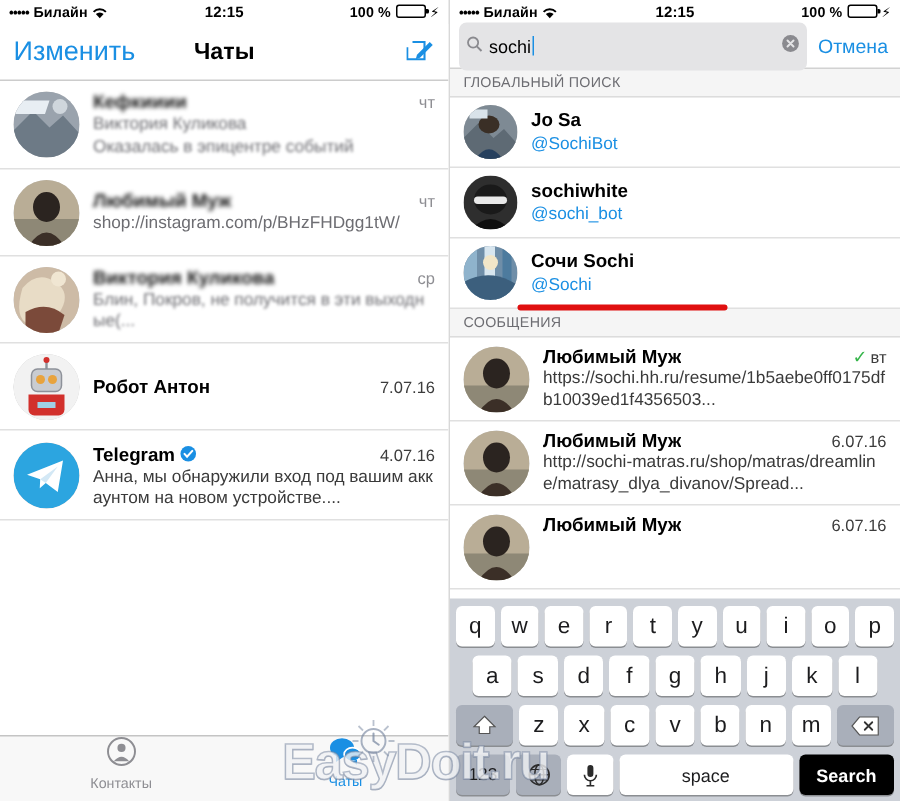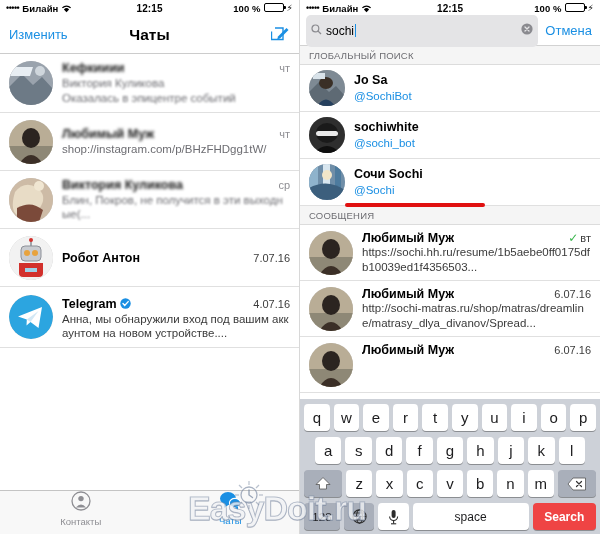--- a/index.html
+++ b/index.html
@@ -50,21 +50,21 @@
   .batt-fill { height: 100%; background: #45d355; border-radius: 1px; }
   .bolt { font-size: 9px; font-weight: bold; }
 
   
   .navbar {
     height: 38px; display: flex; align-items: center;
     padding: 0 9px; background: #fff;
     border-bottom: 1px solid #ccc;
     position: relative;
   }
-  .nav-edit { color: #1a8fe3; font-size: 13px; }
+  .nav-edit { color: #1a8fe3; font-size: 18px; }
   .nav-title {
     position: absolute; left: 0; right: 0; text-align: center;
     font-size: 15.5px; font-weight: bold; color: #000;
   }
   .nav-compose { margin-left: auto; position: relative; z-index: 2; }
 
   
   .searchwrap {
     padding: 7px 9px 8px 9px;
     background: #fff;
@@ -188,21 +188,21 @@
   .krow.r2 { padding: 0 13px; }
   .key {
     flex: 1; height: 27px; background: #fff; border-radius: 4px;
     display: flex; align-items: center; justify-content: center;
     font-size: 15px; color: #1c1c1e;
     box-shadow: 0 1px 0 rgba(0,0,0,.32);
   }
   .key.gray { background: #a9afba; }
   .key.wide { flex: 1.45; }
   .key.space { flex: 4.2; font-size: 12px; }
-  .key.search { flex: 2.3; background: #ef4444; color: #fff; font-size: 12px; font-weight: bold; }
+  .key.search { flex: 2.3; background: #000000; color: #fff; font-size: 12px; font-weight: bold; }
   .key.num { flex: 1.3; font-size: 11.5px; }
   .key.icon-key { flex: 1.1; }
 
   
   .watermark {
     position: absolute; left: 188px; bottom: 6px;
     font-size: 34px; font-weight: bold;
     color: rgba(255,255,255,.72);
     -webkit-text-stroke: 1px rgba(120,135,160,.55);
     letter-spacing: -1px;

